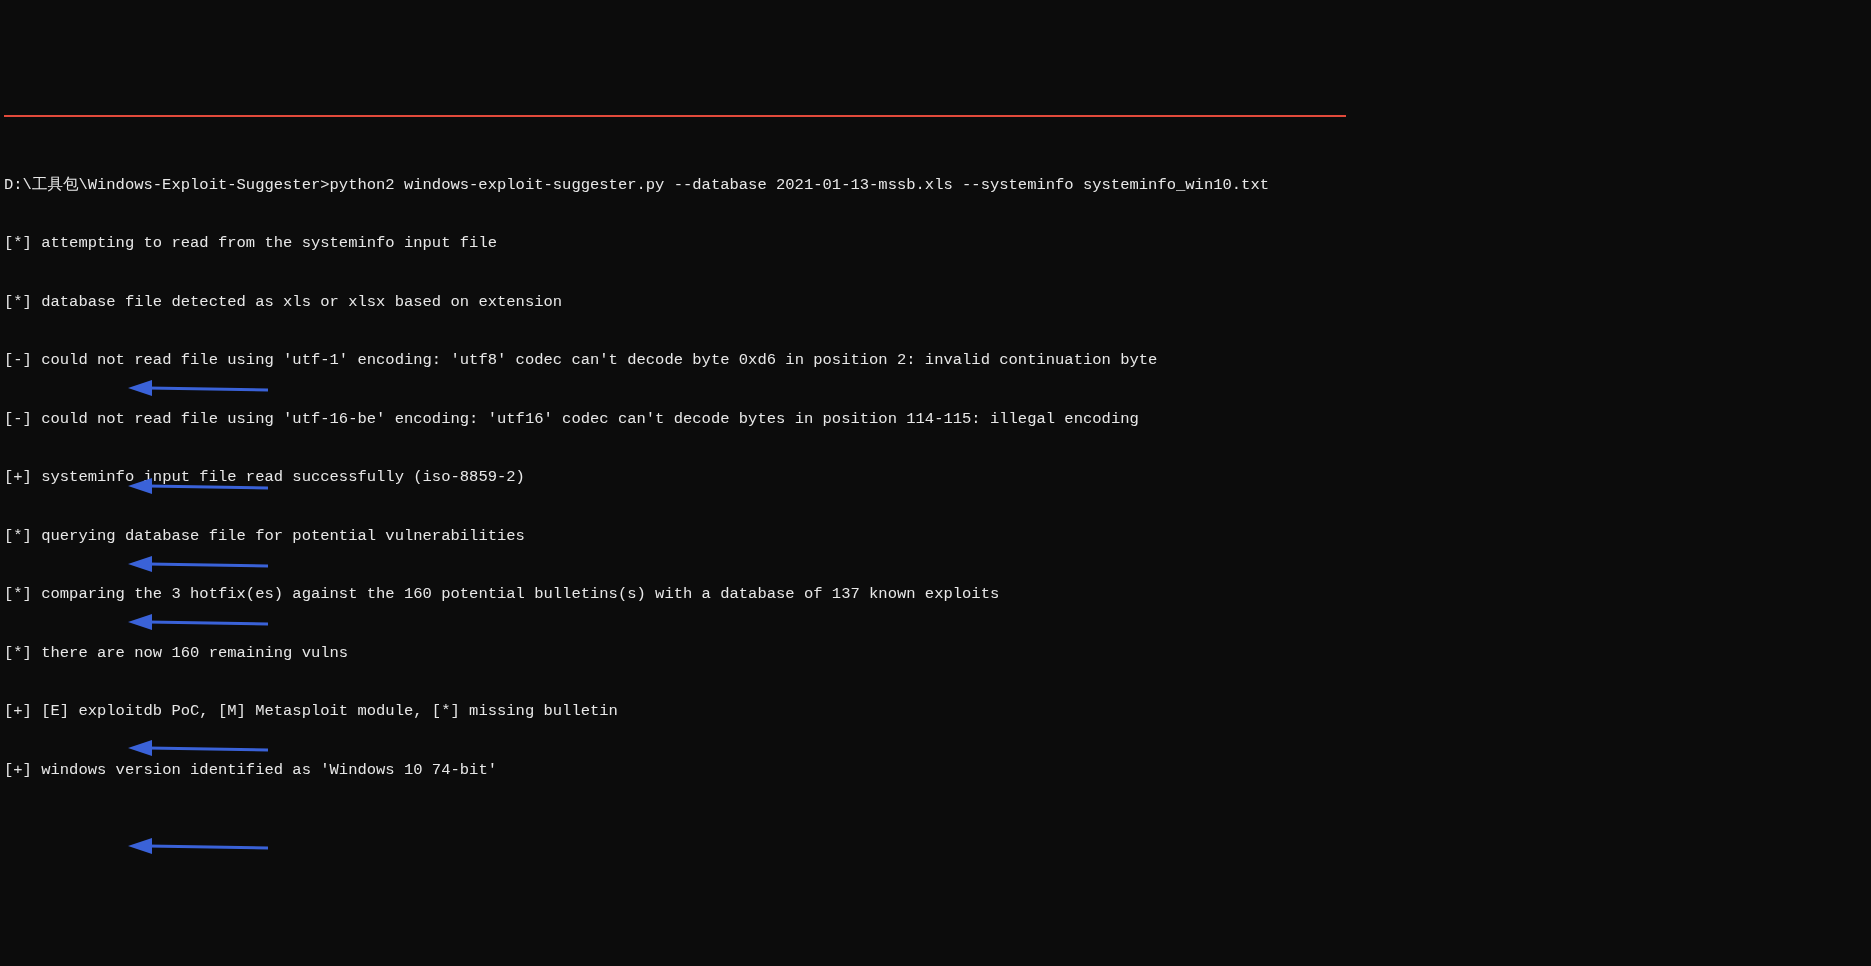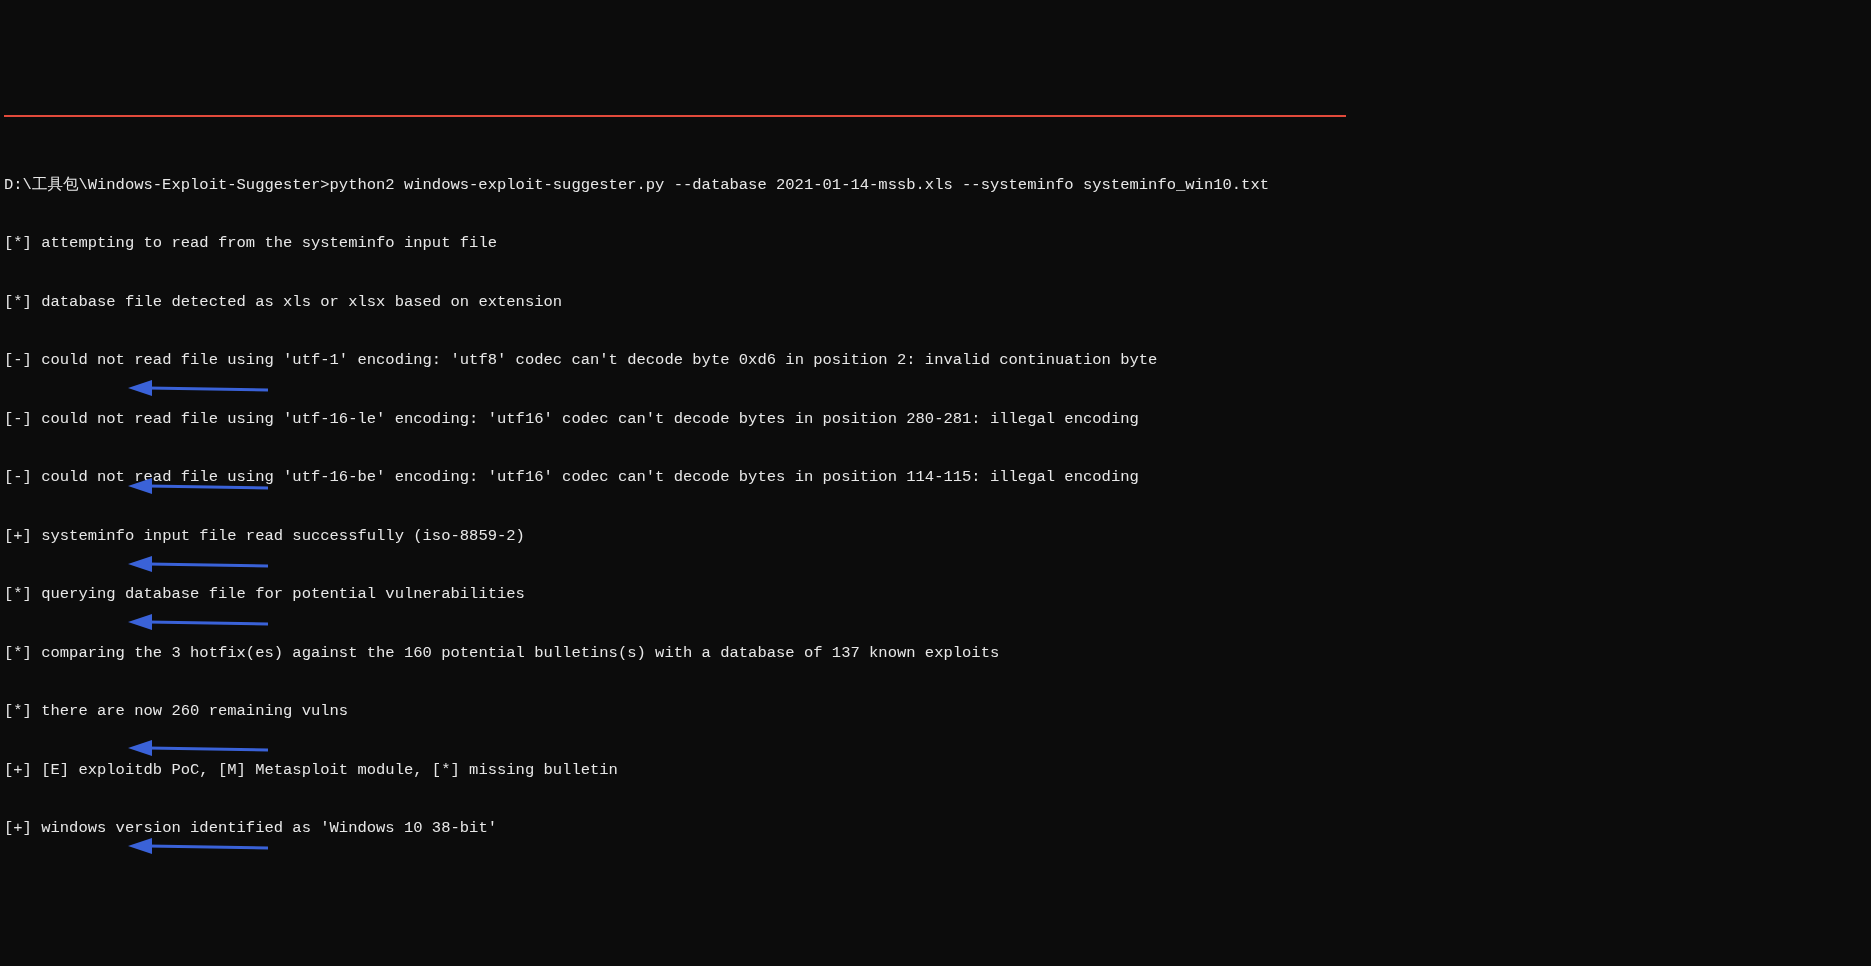--- a/index.html
+++ b/index.html
@@ -38,32 +38,31 @@
   .arrow svg { display: block; }
 </style>
 </head>
 <body>
 
 
 
 <div class="terminal">
   <div class="cmd-underline"></div>
 
-  <div class="line"><span>D:\工具包\Windows-Exploit-Suggester&gt;</span><span>python2 windows-exploit-suggester.py --database 2021-01-14-mssb.xls --systeminfo systeminfo_win10.txt</span></div>
+  <div class="line"><span>D:\工具包\Windows-Exploit-Suggester&gt;</span><span>python2 windows-exploit-suggester.py --database 2021-01-13-mssb.xls --systeminfo systeminfo_win10.txt</span></div>
   <div class="line">[*] attempting to read from the systeminfo input file</div>
   <div class="line">[*] database file detected as xls or xlsx based on extension</div>
   <div class="line">[-] could not read file using 'utf-1' encoding: 'utf8' codec can't decode byte 0xd6 in position 2: invalid continuation byte</div>
-  <div class="line">[-] could not read file using 'utf-16-le' encoding: 'utf16' codec can't decode bytes in position 280-281: illegal encoding</div>
   <div class="line">[-] could not read file using 'utf-16-be' encoding: 'utf16' codec can't decode bytes in position 114-115: illegal encoding</div>
   <div class="line">[+] systeminfo input file read successfully (iso-8859-2)</div>
   <div class="line">[*] querying database file for potential vulnerabilities</div>
   <div class="line">[*] comparing the 3 hotfix(es) against the 160 potential bulletins(s) with a database of 137 known exploits</div>
-  <div class="line">[*] there are now 260 remaining vulns</div>
+  <div class="line">[*] there are now 160 remaining vulns</div>
   <div class="line">[+] [E] exploitdb PoC, [M] Metasploit module, [*] missing bulletin</div>
-  <div class="line">[+] windows version identified as 'Windows 10 38-bit'</div>
+  <div class="line">[+] windows version identified as 'Windows 10 74-bit'</div>
   
   
   
   
   
   
   
   
   
   

